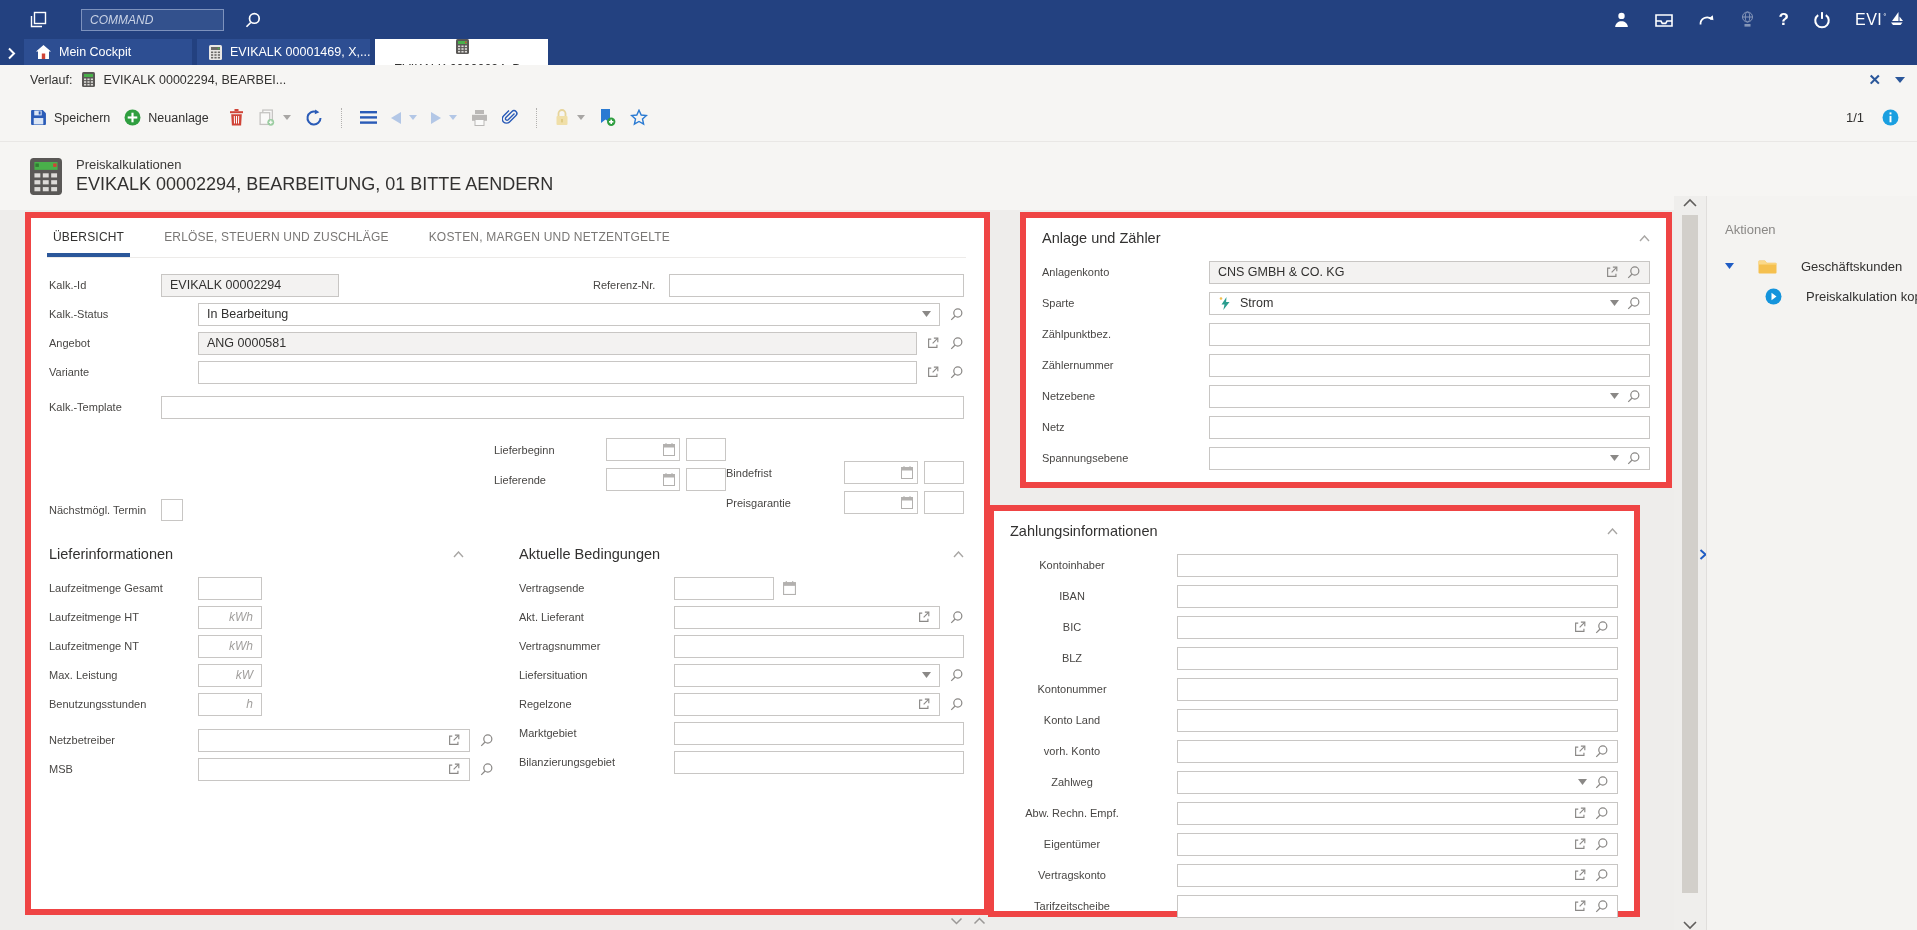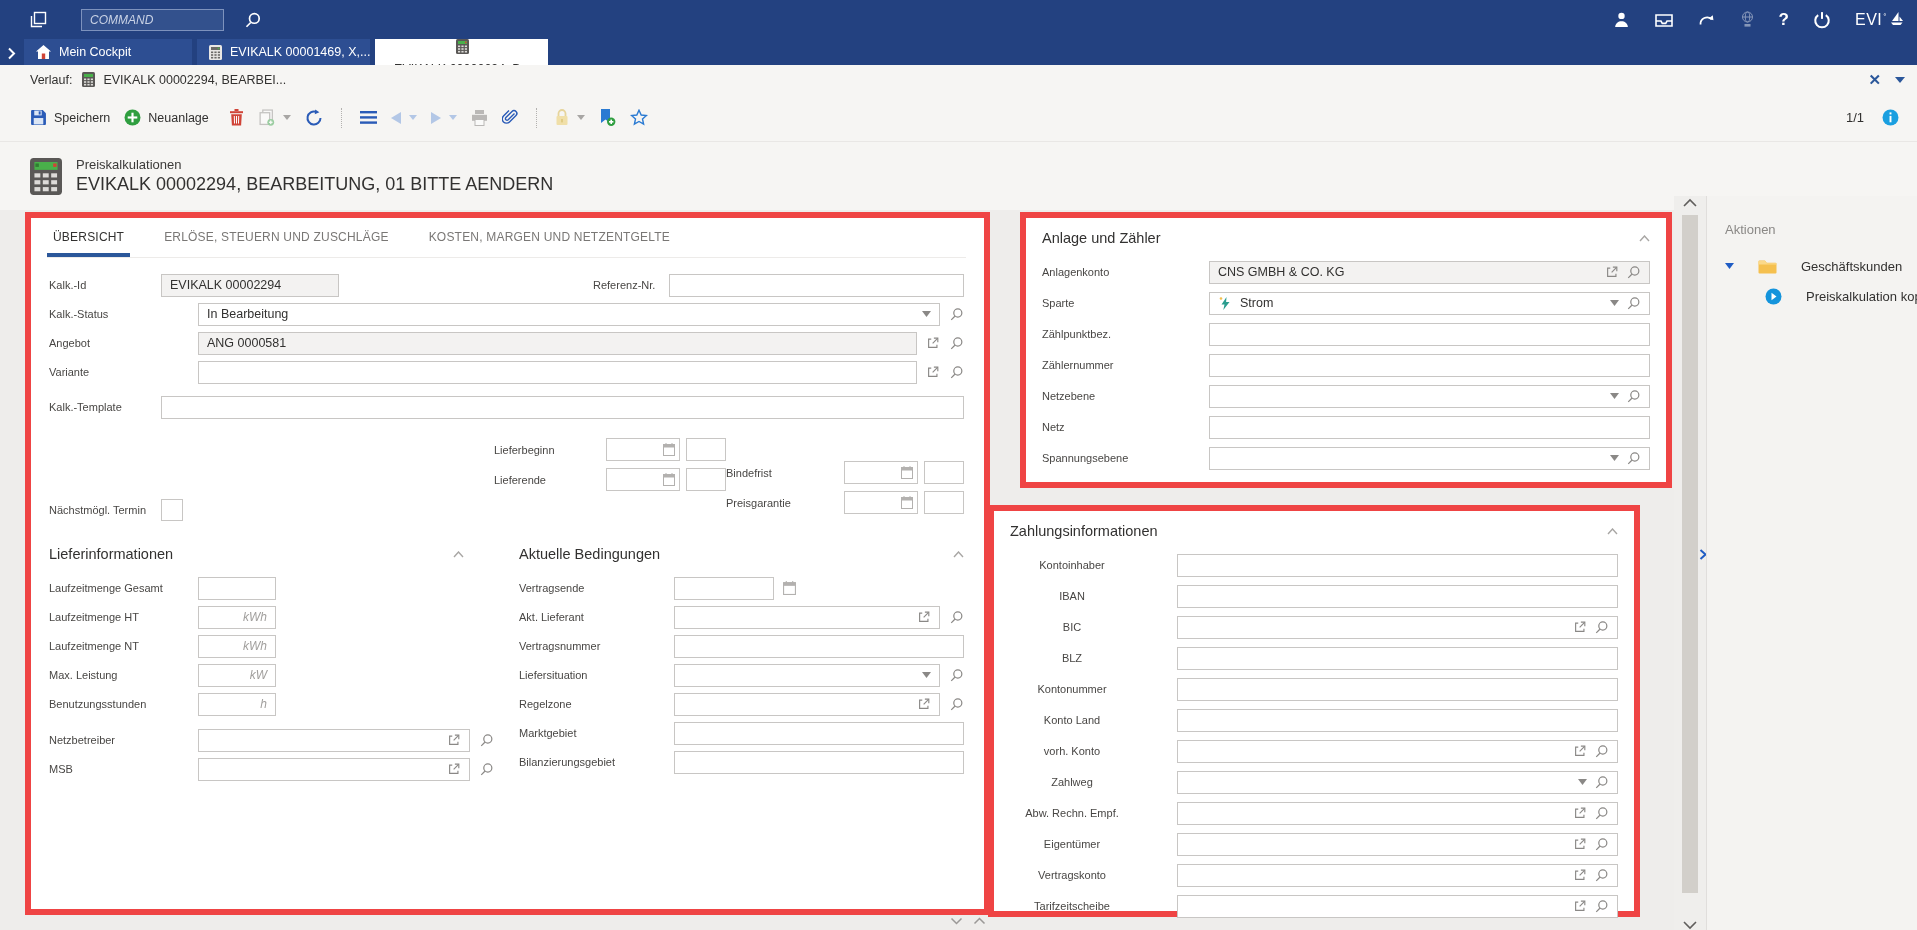--- a/index.html
+++ b/index.html
@@ -60,21 +60,21 @@
   
   .ptabs { display:flex; gap:28px; border-bottom:1px solid #edebe9; margin:0 -2px; }
   .ptab { font-size:12px; letter-spacing:.2px; color:#797775; padding:12px 6px 9px 6px; border-bottom:4px solid transparent; white-space:nowrap; }
   .ptab.active { color:#323130; border-bottom-color:#2b579a; }
   .formarea { padding-top:15px; }
   .frow { display:flex; align-items:center; height:24px; margin-bottom:5px; }
   .flabel { width:112px; flex:none; font-size:11px; color:#484644; padding-right:6px; white-space:nowrap; }
   .fwrap { flex:1; display:flex; align-items:center; min-width:0;margin-left:37px; }
   .fbox { flex:1; min-width:0; height:23px; border:1px solid #c8c6c4; background:#fff; display:flex; align-items:center; padding:0 8px; font-size:12.5px; color:#323130; position:relative; }
   .fbox.readonly { background:#f3f2f1; }
-  .fbox.small { flex:none; width:78px; }
+  .fbox.small { flex:none; width:64px; }
   .fbox.med { flex:none; width:272px; }
   .fbox.datebox { flex:none; width:74px; padding-right:4px; }
   .fbox.datesuffix { flex:none; width:40px; margin-left:6px; }
   .fbox.dateext { flex:none; width:100px; }
   .fbox.checkbox { flex:none; width:22px; height:22px; }
   .fval { overflow:hidden; white-space:nowrap; text-overflow:ellipsis; }
   .funit { margin-left:auto; color:#a19f9d; font-style:italic; font-size:12px; }
   .inicons { margin-left:auto; display:flex; align-items:center; gap:7px; padding-left:6px; }
   .outicons { display:flex; align-items:center; gap:9px; margin-left:9px; flex:none; }
   .gapbefore { margin-top:12px; }

